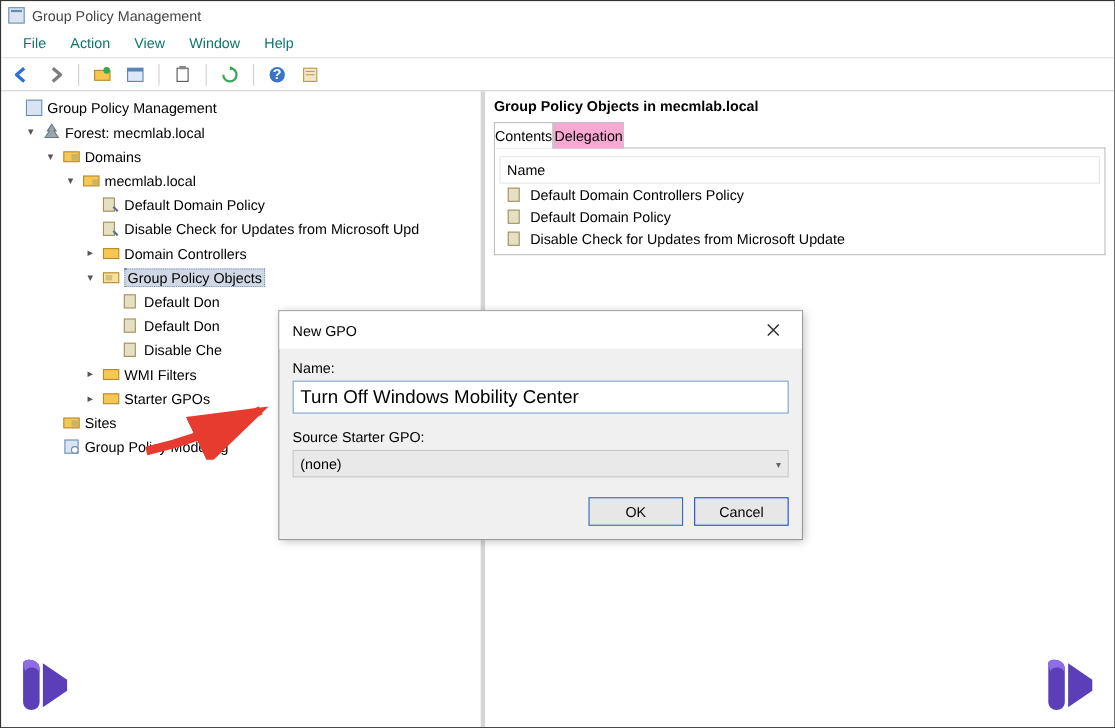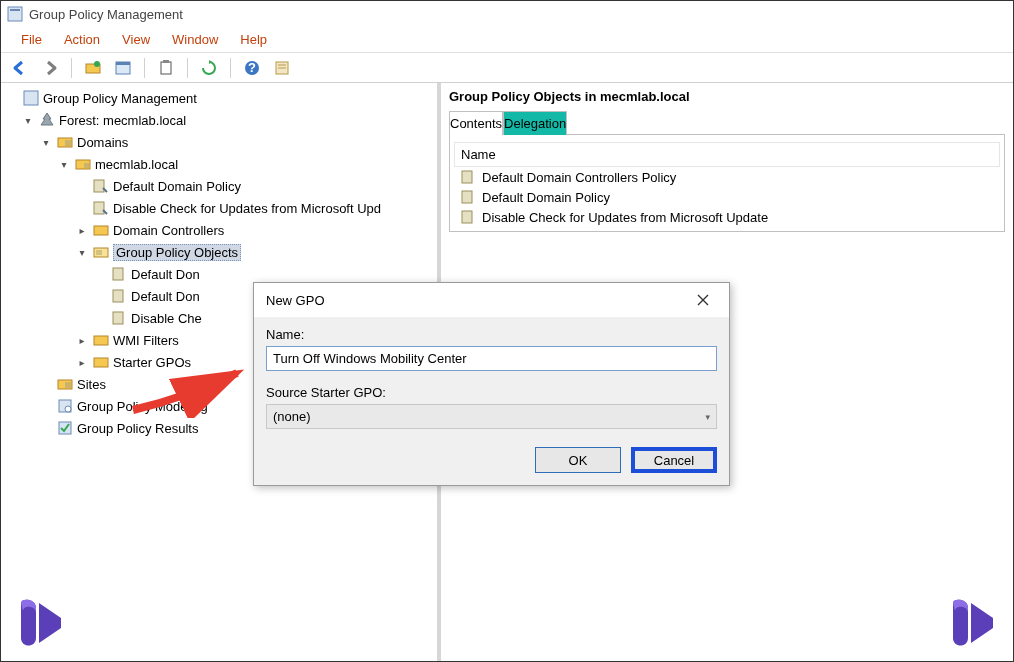--- a/index.html
+++ b/index.html
@@ -3,52 +3,52 @@
 <meta charset="utf-8">
 <style>
 * { box-sizing: border-box; margin: 0; padding: 0; font-family: "Segoe UI", Tahoma, sans-serif; font-size: 13px; }
 body { width: 1014px; height: 662px; background: #fff; position: relative; overflow: hidden; border: 1px solid #333; }
 
 .titlebar { height: 26px; display: flex; align-items: center; padding: 0 6px; gap: 6px; }
 .app-icon { width: 16px; height: 16px; display: inline-flex; }
 .titletext { color: #444; font-size: 13px; }
 
 .menubar { height: 26px; display: flex; align-items: center; padding: 0 20px; gap: 22px; border-bottom: 1px solid #e0e0e0; }
-.menuitem { color: #c2410c; cursor: default; }
+.menuitem { color: #0f766e; cursor: default; }
 
 .toolbar { height: 30px; display: flex; align-items: center; padding: 0 8px; gap: 8px; border-bottom: 1px solid #d0d0d0; }
 .tbtn { width: 22px; height: 22px; display: inline-flex; align-items: center; justify-content: center; cursor: default; }
 .tsep { width: 1px; height: 20px; background: #d0d0d0; margin: 0 2px; }
 
 .workspace { display: flex; height: calc(100% - 26px - 26px - 30px); }
 .leftpane { width: 440px; border-right: 4px solid #d6d6d6; padding: 4px 2px; overflow: hidden; }
 .rightpane { flex: 1; padding: 4px 8px; position: relative; }
 .node { display: flex; align-items: center; height: 22px; gap: 4px; cursor: default; }
 .twisty { width: 14px; text-align: center; color: #555; font-size: 10px; }
 .twisty.none { visibility: hidden; }
 .sel { background: #d0d7e5; border: 1px dotted #7a92b8; padding: 0 2px; }
 .ic { width: 16px; height: 16px; display: inline-flex; align-items: center; justify-content: center; }
 
 .panehdr { font-weight: 600; font-size: 13px; padding: 2px 0 6px 0; }
 .tabs { display: flex; gap: 0; border-bottom: 1px solid #c0c0c0; }
 .tab { padding: 4px 0; border: 1px solid #c0c0c0; border-bottom: none; position: relative; top: 1px; background: #fff; cursor: default; }
-.tab.inactive { background: #14b8a6; }
+.tab.inactive { background: #f9a8d4; }
 .tabbody { border-left: 1px solid #c0c0c0; border-right: 1px solid #c0c0c0; border-bottom: 1px solid #c0c0c0; margin-top: -1px; padding: 8px 4px 4px 4px; }
 .listhdr { padding: 4px 6px; border: 1px solid #e6e6e6; background: #fff; }
 .listrow { display: flex; align-items: center; gap: 6px; padding: 2px 6px; cursor: default; }
 
 .dialog { position: absolute; left: 252px; top: 281px; width: 477px; background: #f0f0f0; border: 1px solid #9a9a9a; box-shadow: 2px 2px 8px rgba(0,0,0,0.25); z-index: 10; }
 .dlgtitle { height: 34px; background: #fff; display: flex; align-items: center; justify-content: space-between; padding: 0 12px; font-size: 14px; }
 .dlgclose { width: 28px; height: 22px; display: inline-flex; align-items: center; justify-content: center; cursor: default; }
 .dlgbody { padding: 10px 12px 6px 12px; }
 .fldlbl { margin-bottom: 4px; }
-.txtinput { width: 100%; border: 1px solid #7a9fcf; padding: 4px 6px; font-size: 13px; outline: none; background: #fff; }
+.txtinput { width: 100%; border: 1px solid #7a9fcf; padding: 4px 6px; font-size: 17px; outline: none; background: #fff; }
 .combo { width: 100%; border: 1px solid #c8c8c8; background: #e9e9e9; padding: 4px 6px; display: flex; justify-content: space-between; align-items: center; cursor: default; }
 .dlgbtns { display: flex; justify-content: flex-end; gap: 10px; padding: 12px; }
-.btn { min-width: 86px; height: 26px; border: 4px solid #1d4ed8; background: #e7e7e7; cursor: default; }
+.btn { min-width: 86px; height: 26px; border: 1px solid #1d4ed8; background: #e7e7e7; cursor: default; }
 .btn.primary { border: 1px solid #2e6bb8; background: #e7e7e7; text-align: center; }
 
 .arrow { position: absolute; left: 124px; top: 367px; z-index: 20; pointer-events: none; }
 .logo { position: absolute; bottom: 8px; width: 60px; height: 60px; }
 .logo.left { left: 10px; }
 .logo.right { right: 10px; }
 </style>
 </head>
 <body>
 
@@ -261,30 +261,20 @@
     </div>
     <div class="node" style="padding-left:36px">
       <span class="twisty none">▸</span>
       <span class="ic">
           <svg viewBox="0 0 16 16">
             <rect x="2" y="2" width="12" height="12" fill="#d8e4f2" stroke="#6a8ab5"></rect>
             <circle cx="11" cy="11" r="3" fill="#fff" stroke="#6a8ab5"></circle>
           </svg>
         </span>
       <span>Group Policy Modeling</span>
-    </div>
-    <div class="node" style="padding-left:36px">
-      <span class="twisty none">▸</span>
-      <span class="ic">
-          <svg viewBox="0 0 16 16">
-            <rect x="2" y="2" width="12" height="12" fill="#d8e4f2" stroke="#6a8ab5"></rect>
-            <path d="M4 8 L7 11 L12 4" fill="none" stroke="#34a853" stroke-width="2"></path>
-          </svg>
-        </span>
-      <span>Group Policy Results</span>
     </div>
   </div>
 
   <div class="rightpane">
     <div class="panehdr">Group Policy Objects in mecmlab.local</div>
     <div class="tabs">
       <div class="tab">Contents</div>
       <div class="tab inactive">Delegation</div>
     </div>
     <div class="tabbody">

